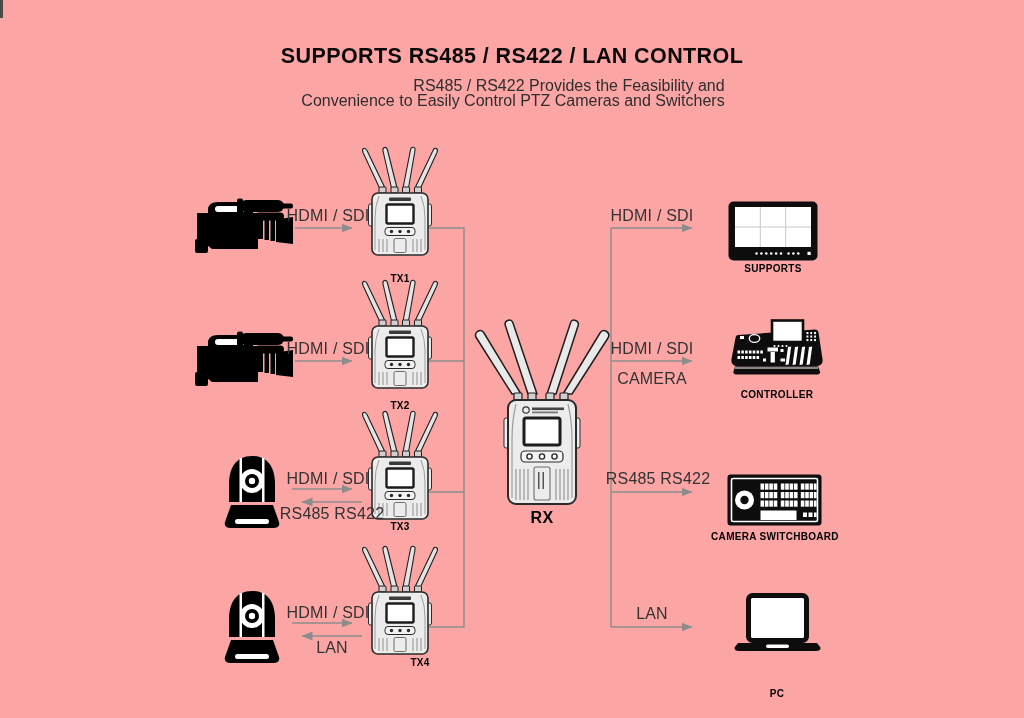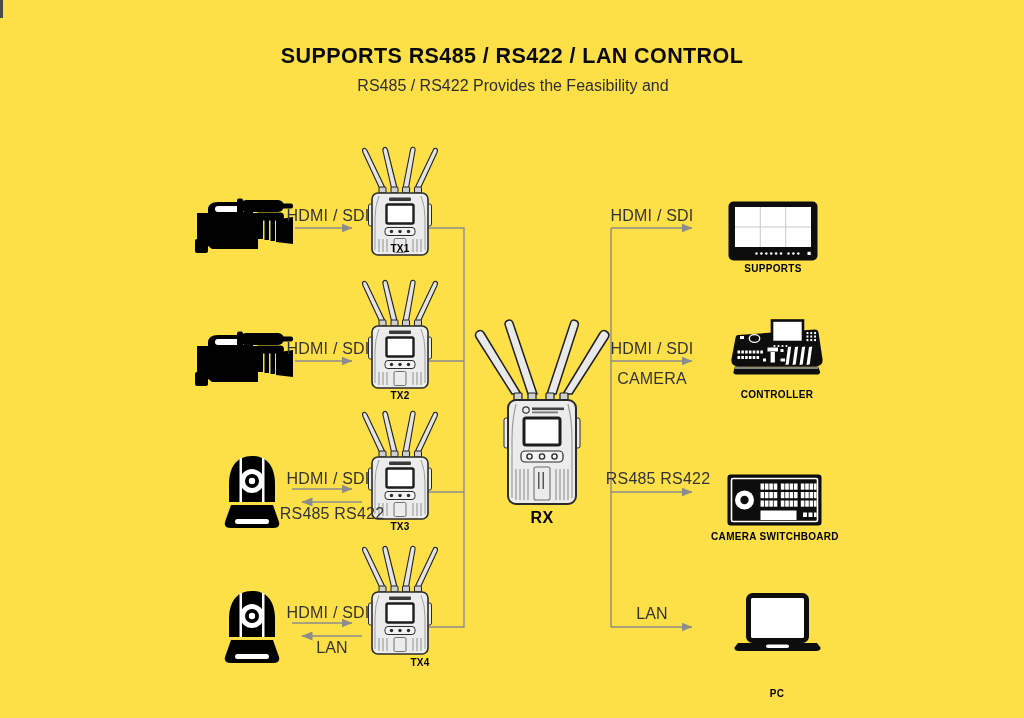--- a/index.html
+++ b/index.html
@@ -1,17 +1,17 @@
 <!DOCTYPE html>
 <html><head>
 <meta charset="utf-8">
 <style>
   *{margin:0;padding:0;box-sizing:border-box}
   html,body{width:1024px;height:718px;background:#fff;font-family:"Liberation Sans",sans-serif}
-  #canvas{position:relative;width:1024px;height:718px;background:#fde047;overflow:hidden}
+  #canvas{position:relative;width:1024px;height:718px;background:#fca5a5;overflow:hidden}
   .corner-mark{position:absolute;left:0;top:0;width:3px;height:18px;background:#4a4a4a}
   .title{position:absolute;left:512px;top:44px;transform:translateX(-50%);font-size:21.5px;font-weight:bold;letter-spacing:.4px;color:#0a0a0a;white-space:nowrap}
   .subtitle{position:absolute;left:513px;top:79px;transform:translateX(-50%);text-align:right;font-size:16px;line-height:14.5px;color:#2e2e2e;white-space:nowrap}
   .wires{position:absolute;left:0;top:0}
   .icon{position:absolute;line-height:0}
   .wire-label{position:absolute;transform:translateX(-50%);font-size:16px;color:#333;letter-spacing:.2px;white-space:nowrap}
   .device-label{position:absolute;transform:translateX(-50%);font-size:10px;font-weight:bold;color:#000;letter-spacing:.3px;white-space:nowrap}
   .rx-label{font-size:16px}
 </style>
 </head>
@@ -80,20 +80,21 @@
         <rect x="36" y="92.5" width="12" height="14" rx="1.5" fill="none" stroke="#6e6e6e" stroke-width="1"></rect>
       </g>
     </defs>
   </svg>
 
   <div class="corner-mark"></div>
 
   <div class="title">SUPPORTS RS485 / RS422 / LAN CONTROL</div>
   <div class="subtitle">
     <div>RS485 / RS422 Provides the Feasibility and</div>
+    <div>Convenience to Easily Control PTZ Cameras and Switchers</div>
   </div>
 
   <svg class="wires" width="1024" height="718" viewBox="0 0 1024 718">
     <defs>
       <marker id="ah" markerUnits="userSpaceOnUse" markerWidth="12" markerHeight="10" refX="10.5" refY="5" orient="auto">
         <path d="M0,0.5 L11,5 L0,9.5 Z" fill="#8c8c8c"></path>
       </marker>
     </defs>
     <g stroke="#8c8c8c" stroke-width="1.4" fill="none">
       <g>
@@ -341,22 +342,22 @@
   <span class="wire-label" style="left:332px;top:505px">RS485 RS422</span>
   <span class="wire-label" style="left:328px;top:604px">HDMI / SDI</span>
   <span class="wire-label" style="left:332px;top:639px">LAN</span>
 
   <span class="wire-label" style="left:652px;top:207px">HDMI / SDI</span>
   <span class="wire-label" style="left:652px;top:340px">HDMI / SDI</span>
   <span class="wire-label" style="left:652px;top:370px">CAMERA</span>
   <span class="wire-label" style="left:658px;top:470px">RS485 RS422</span>
   <span class="wire-label" style="left:652px;top:605px">LAN</span>
 
-  <span class="device-label" style="left:400px;top:243px">TX1</span>
-  <span class="device-label" style="left:400px;top:390px">TX2</span>
+  <span class="device-label" style="left:400px;top:273px">TX1</span>
+  <span class="device-label" style="left:400px;top:400px">TX2</span>
   <span class="device-label" style="left:400px;top:521px">TX3</span>
   <span class="device-label" style="left:420px;top:657px">TX4</span>
   <span class="device-label rx-label" style="left:542px;top:509px">RX</span>
   <span class="device-label" style="left:773px;top:263px">SUPPORTS</span>
   <span class="device-label" style="left:777px;top:389px">CONTROLLER</span>
   <span class="device-label" style="left:775px;top:531px">CAMERA SWITCHBOARD</span>
   <span class="device-label" style="left:777px;top:688px">PC</span>
 
 </div>
 

